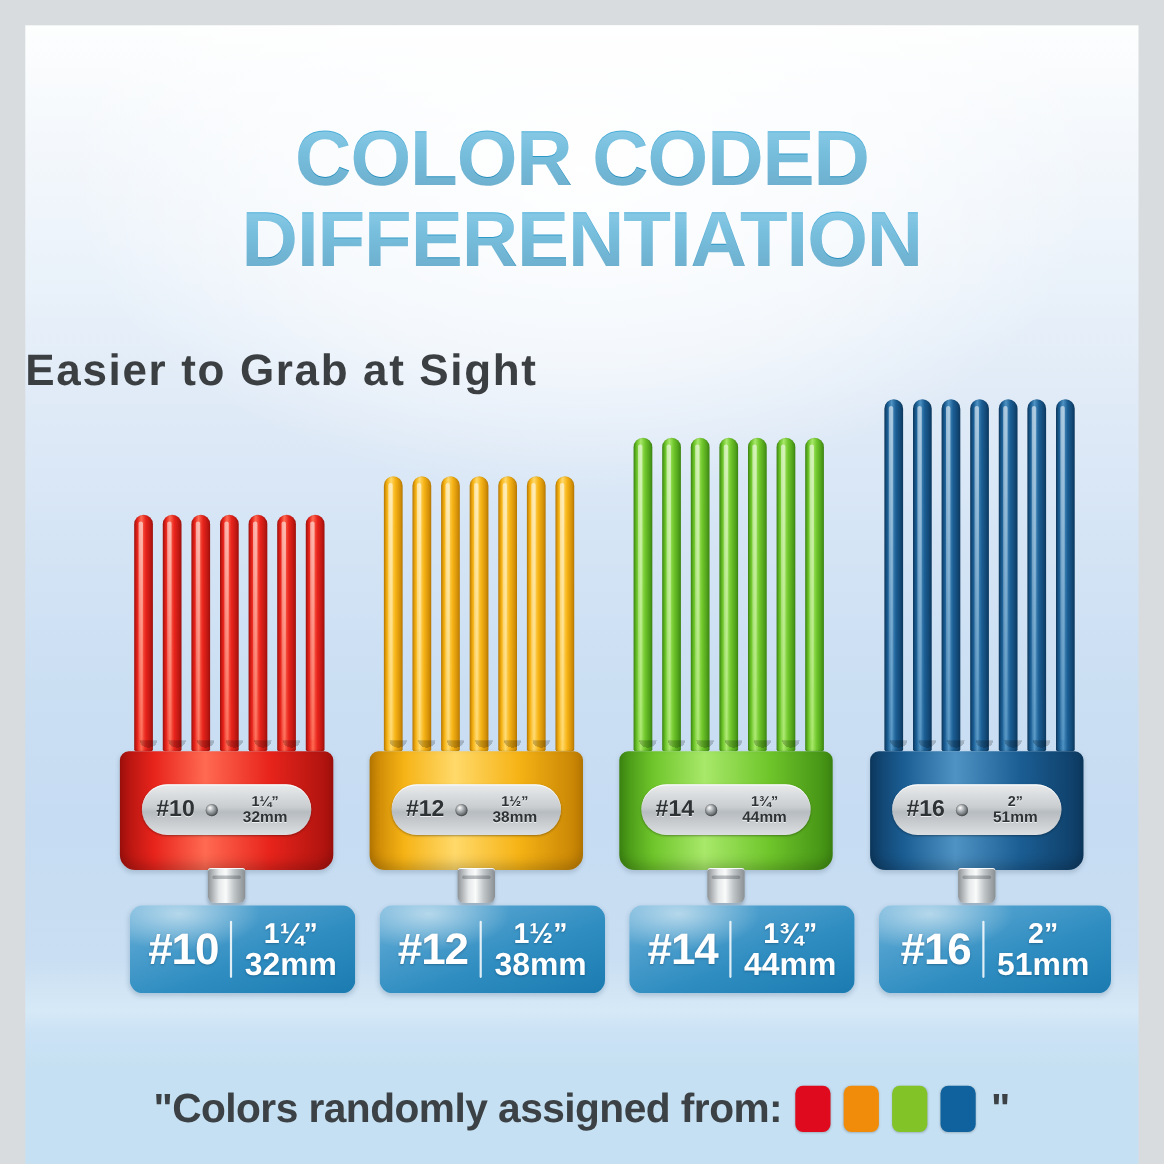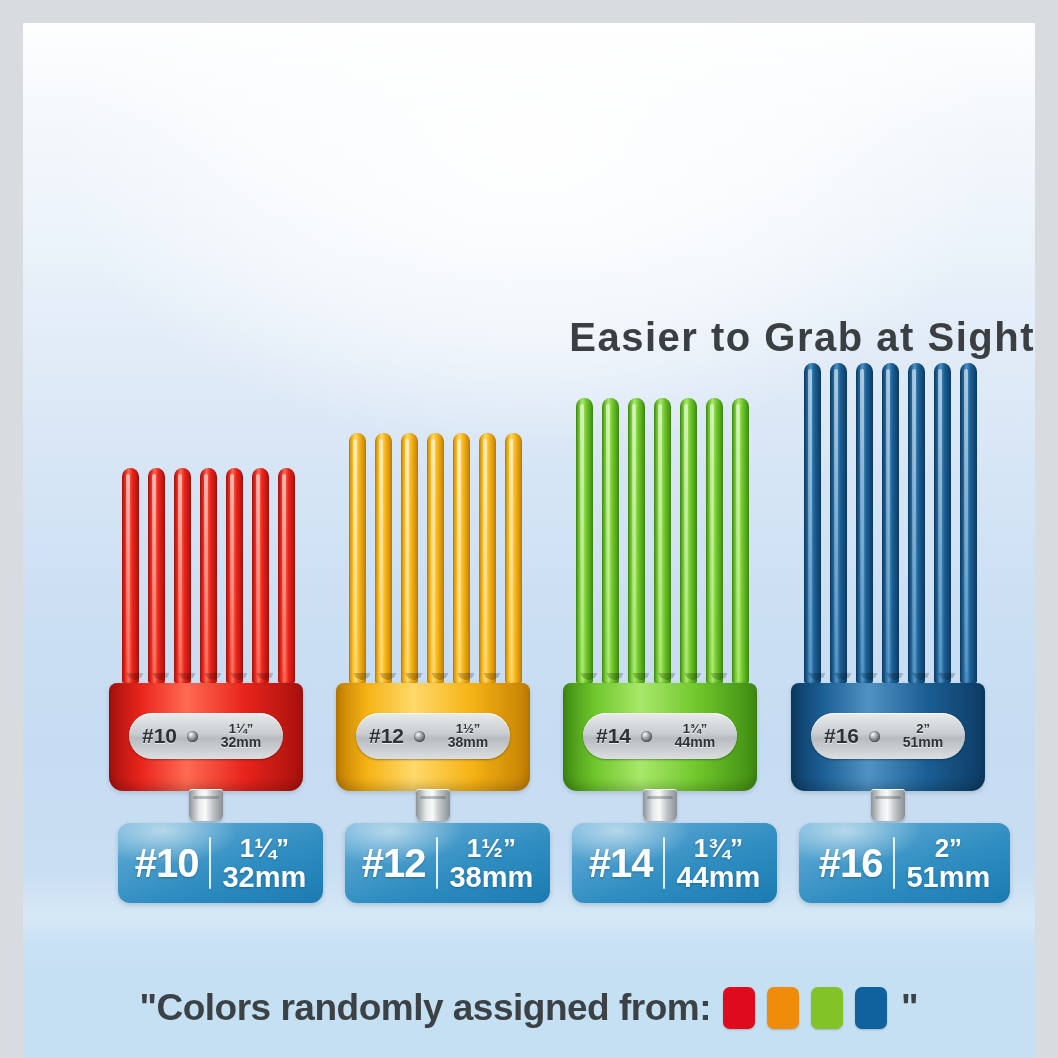--- a/index.html
+++ b/index.html
@@ -46,21 +46,21 @@
     color:#2b93c6;
     background:linear-gradient(180deg,#4fb3dd 0%,#2f9ccb 40%,#1b7fae 100%);
     -webkit-background-clip:text;background-clip:text;
     -webkit-text-fill-color:transparent;
     text-shadow:0 1px 0 rgba(255,255,255,.35);
   }
   .headline .l1{font-size:71px;}
   .headline .l2{font-size:71px;margin-top:6px;}
 
   .subhead{
-    position:absolute;left:0;top:292px;width:1012px;text-align:right;
+    position:absolute;left:0;top:292px;width:1012px;text-align:left;
     font-size:40px;font-weight:700;color:#3b3f42;letter-spacing:1.5px;
   }
 
   
   .combs{
     position:absolute;left:0;top:350px;width:1012px;height:450px;
   }
   .comb{
     position:absolute;bottom:0;width:194px;
   }
@@ -173,20 +173,24 @@
   .sw{width:32px;height:42px;border-radius:7px;margin-right:12px;
       box-shadow:0 1px 2px rgba(0,0,0,.2);}
   .note .qclose{font-size:37px;font-weight:700;color:#3b4144;margin-left:2px;}
 </style>
 </head>
 <body>
 
 <div class="poster">
   <div class="glow"></div>
 
+  <div class="headline">
+    <span class="l1">COLOR CODED</span>
+    <span class="l2">DIFFERENTIATION</span>
+  </div>
 
   <div class="subhead">Easier to Grab at Sight</div>
 
   <div class="combs">
       <div class="comb" style="left: 86px; --lite: #ff6a52; --mid: #e8241c; --dark: #a8110d; bottom: 32px;">
         <div class="comb-body">
           <div class="teeth" style="height: 215px;">
             <div class="tooth" style="left: 13px; height: 215px;"></div>
             <div class="tooth" style="left: 39px; height: 215px;"></div>
             <div class="tooth" style="left: 65px; height: 215px;"></div>

